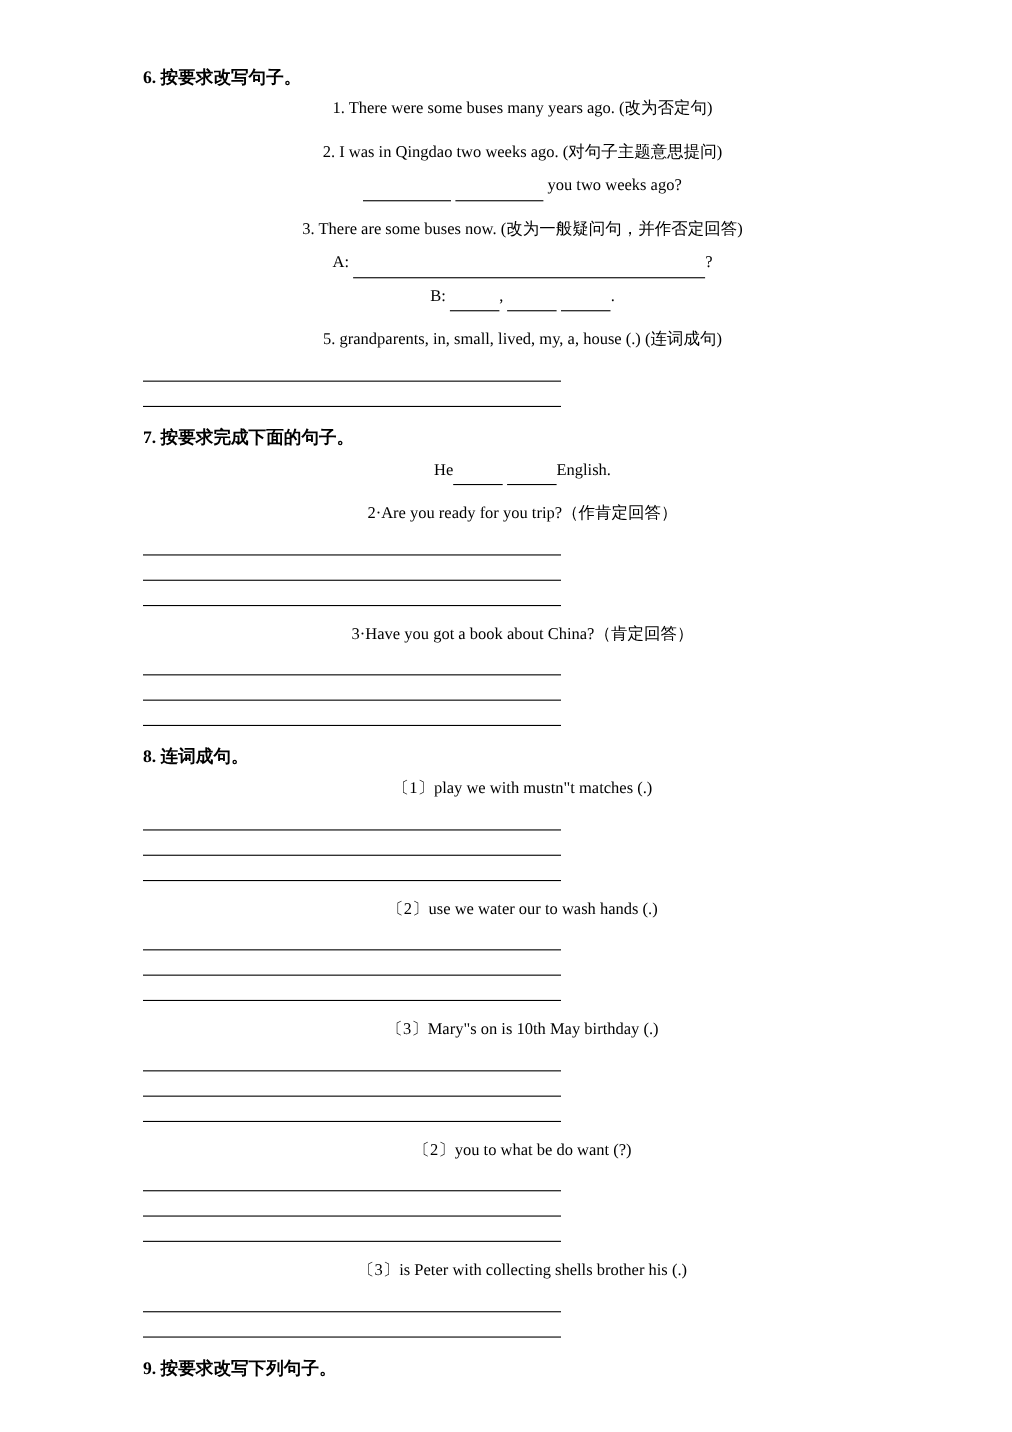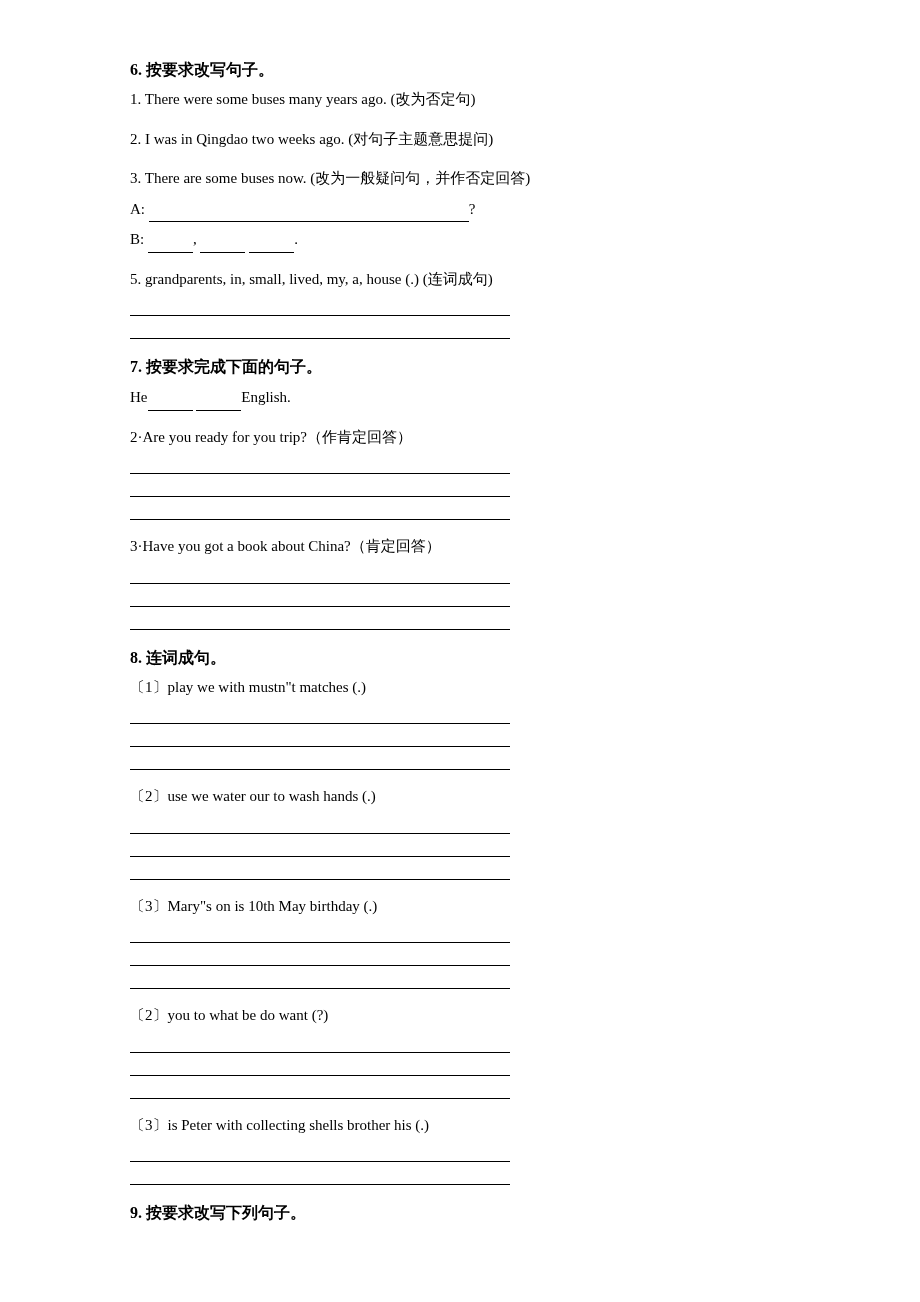--- a/index.html
+++ b/index.html
@@ -21,20 +21,21 @@
       font-family: Liberation Serif, serif;
     }
     .section-title {
       font-weight: bold;
       font-size: 16px;
       margin-bottom: 6px;
     }
     .line {
       margin-bottom: 4px;
       line-height: 1.7;
+      text-align: center;
     }
     .blank {
       display: inline-block;
       border-bottom: 1px solid #000;
       min-width: 60px;
       vertical-align: bottom;
     }
     .blank-sm { min-width: 45px; }
     .blank-md { min-width: 80px; }
     .answer-line {
@@ -59,20 +60,25 @@
 
 <div class="section">
   <div class="section-title">6. 按要求改写句子。</div>
 
   <div class="item-block">
     <div class="line">1. There were some buses many years ago. (改为否定句)</div>
   </div>
 
   <div class="item-block">
     <div class="line">2. I was in Qingdao two weeks ago. (对句子主题意思提问)</div>
+    <div class="line">
+      <span class="blank blank-md">&nbsp;</span>
+      <span class="blank blank-md">&nbsp;</span>
+      you two weeks ago?
+    </div>
   </div>
 
   <div class="item-block">
     <div class="line">3. There are some buses now. (改为一般疑问句，并作否定回答)</div>
     <div class="line">
       A: <span class="blank" style="min-width:320px;">&nbsp;</span>?
     </div>
     <div class="line">
       B: <span class="blank blank-sm">&nbsp;</span>,
       <span class="blank blank-sm">&nbsp;</span>

